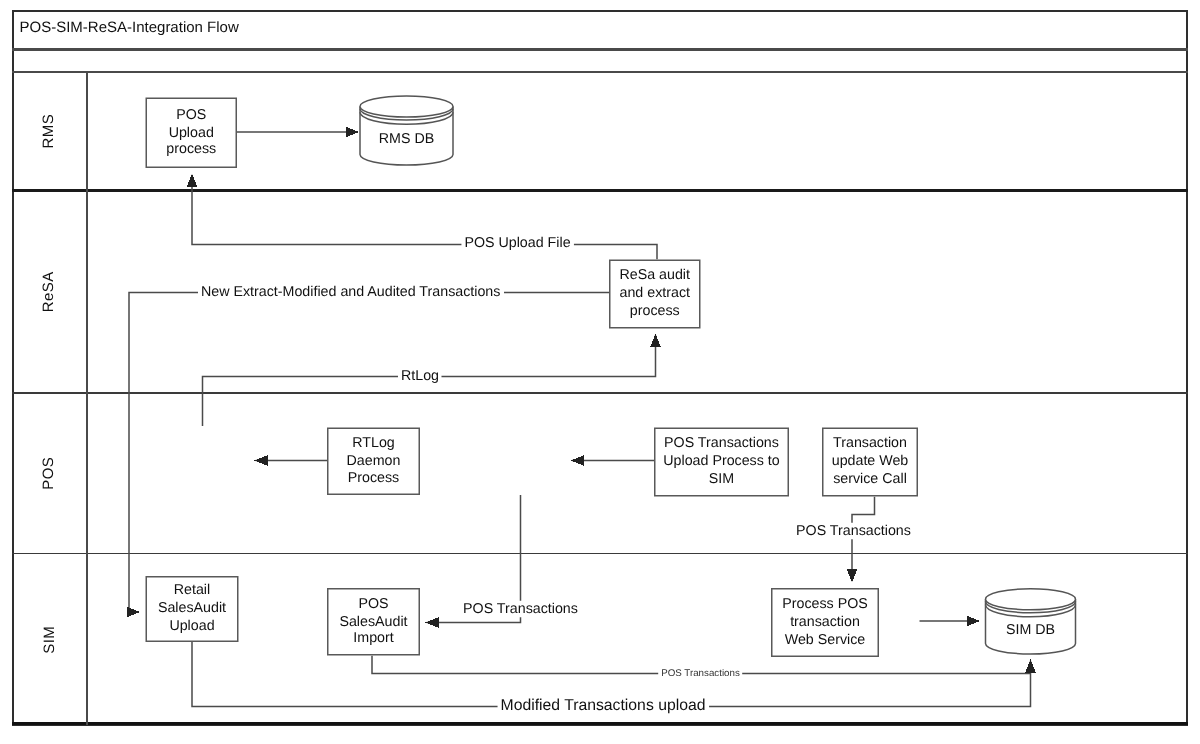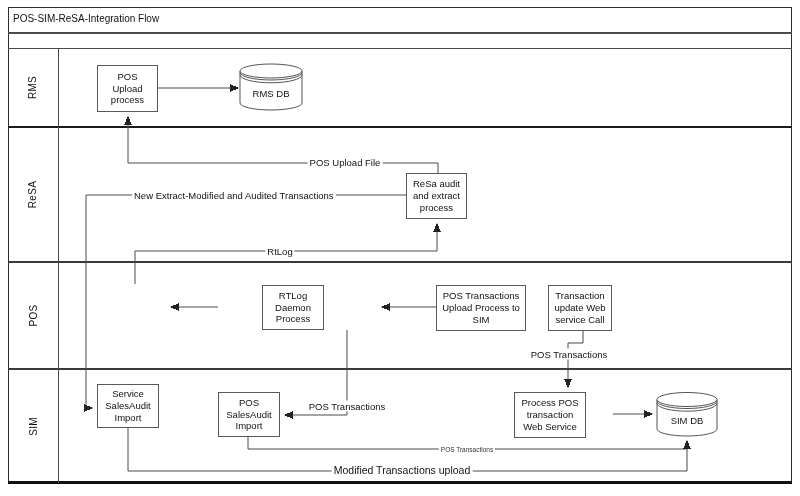--- a/index.html
+++ b/index.html
@@ -98,24 +98,24 @@
   </div>
   <div class="lane-label-cell" style="top:262px;height:107px;">
     <span>POS</span>
   </div>
   <div class="lane-label-cell" style="top:369px;height:114px;">
     <span>SIM</span>
   </div>
 
   <div class="node" style="left:97px;top:65px;width:61px;height:47px;">POS Upload process</div>
   <div class="node" style="left:406px;top:173px;width:61px;height:46px;">ReSa audit and extract process</div>
-  <div class="node" style="left:218px;top:285px;width:62px;height:45px;margin-left:44px;">RTLog Daemon Process</div>
+  <div class="node" style="left:218px;top:285px;width:62px;height:45px;">RTLog Daemon Process</div>
   <div class="node" style="left:436px;top:285px;width:90px;height:46px;">POS Transactions Upload Process to SIM</div>
   <div class="node" style="left:548px;top:285px;width:64px;height:46px;">Transaction update Web service Call</div>
-  <div class="node" style="left:97px;top:384px;width:62px;height:44px;">Service SalesAudit Import</div>
+  <div class="node" style="left:97px;top:384px;width:62px;height:44px;">Retail SalesAudit Upload</div>
   <div class="node" style="left:218px;top:392px;width:62px;height:45px;">POS SalesAudit Import</div>
   <div class="node" style="left:514px;top:392px;width:72px;height:46px;">Process POS transaction Web Service</div>
 
   <div class="cyl-label" style="left:271px;top:93px;">RMS DB</div>
   <div class="cyl-label" style="left:687px;top:420px;">SIM DB</div>
 
   <div class="edge-label" style="left:345px;top:162px;">POS Upload File</div>
   <div class="edge-label left-anchor" style="left:84px;top:195px;margin-left:48px;">New Extract-Modified and Audited Transactions</div>
   <div class="edge-label" style="left:280px;top:251px;">RtLog</div>
   <div class="edge-label" style="left:569px;top:354px;">POS Transactions</div>

